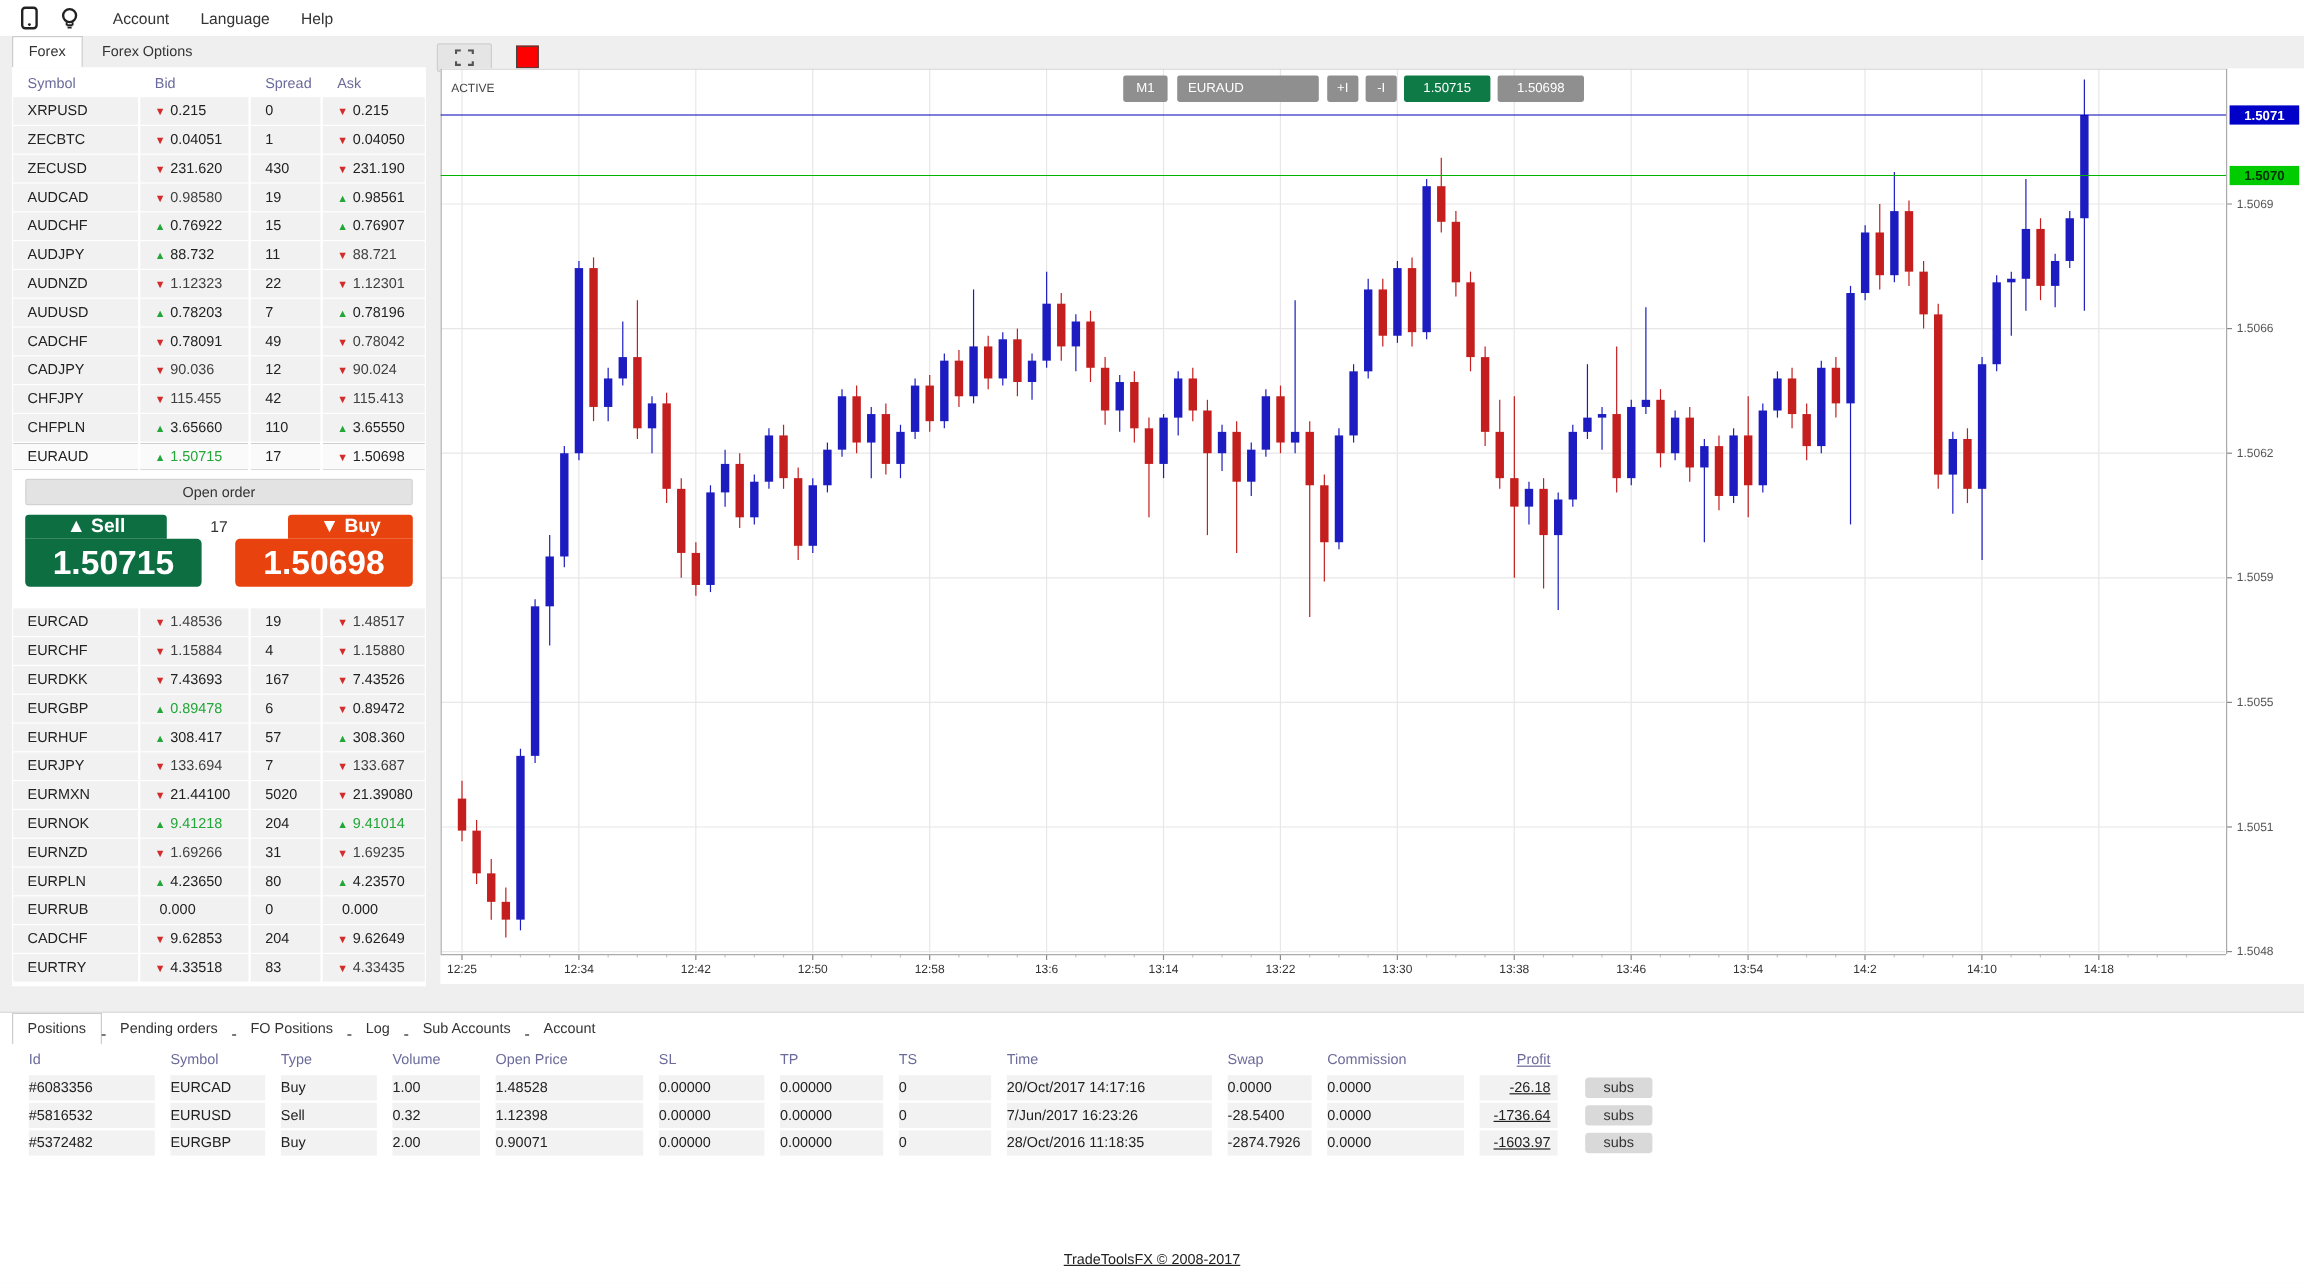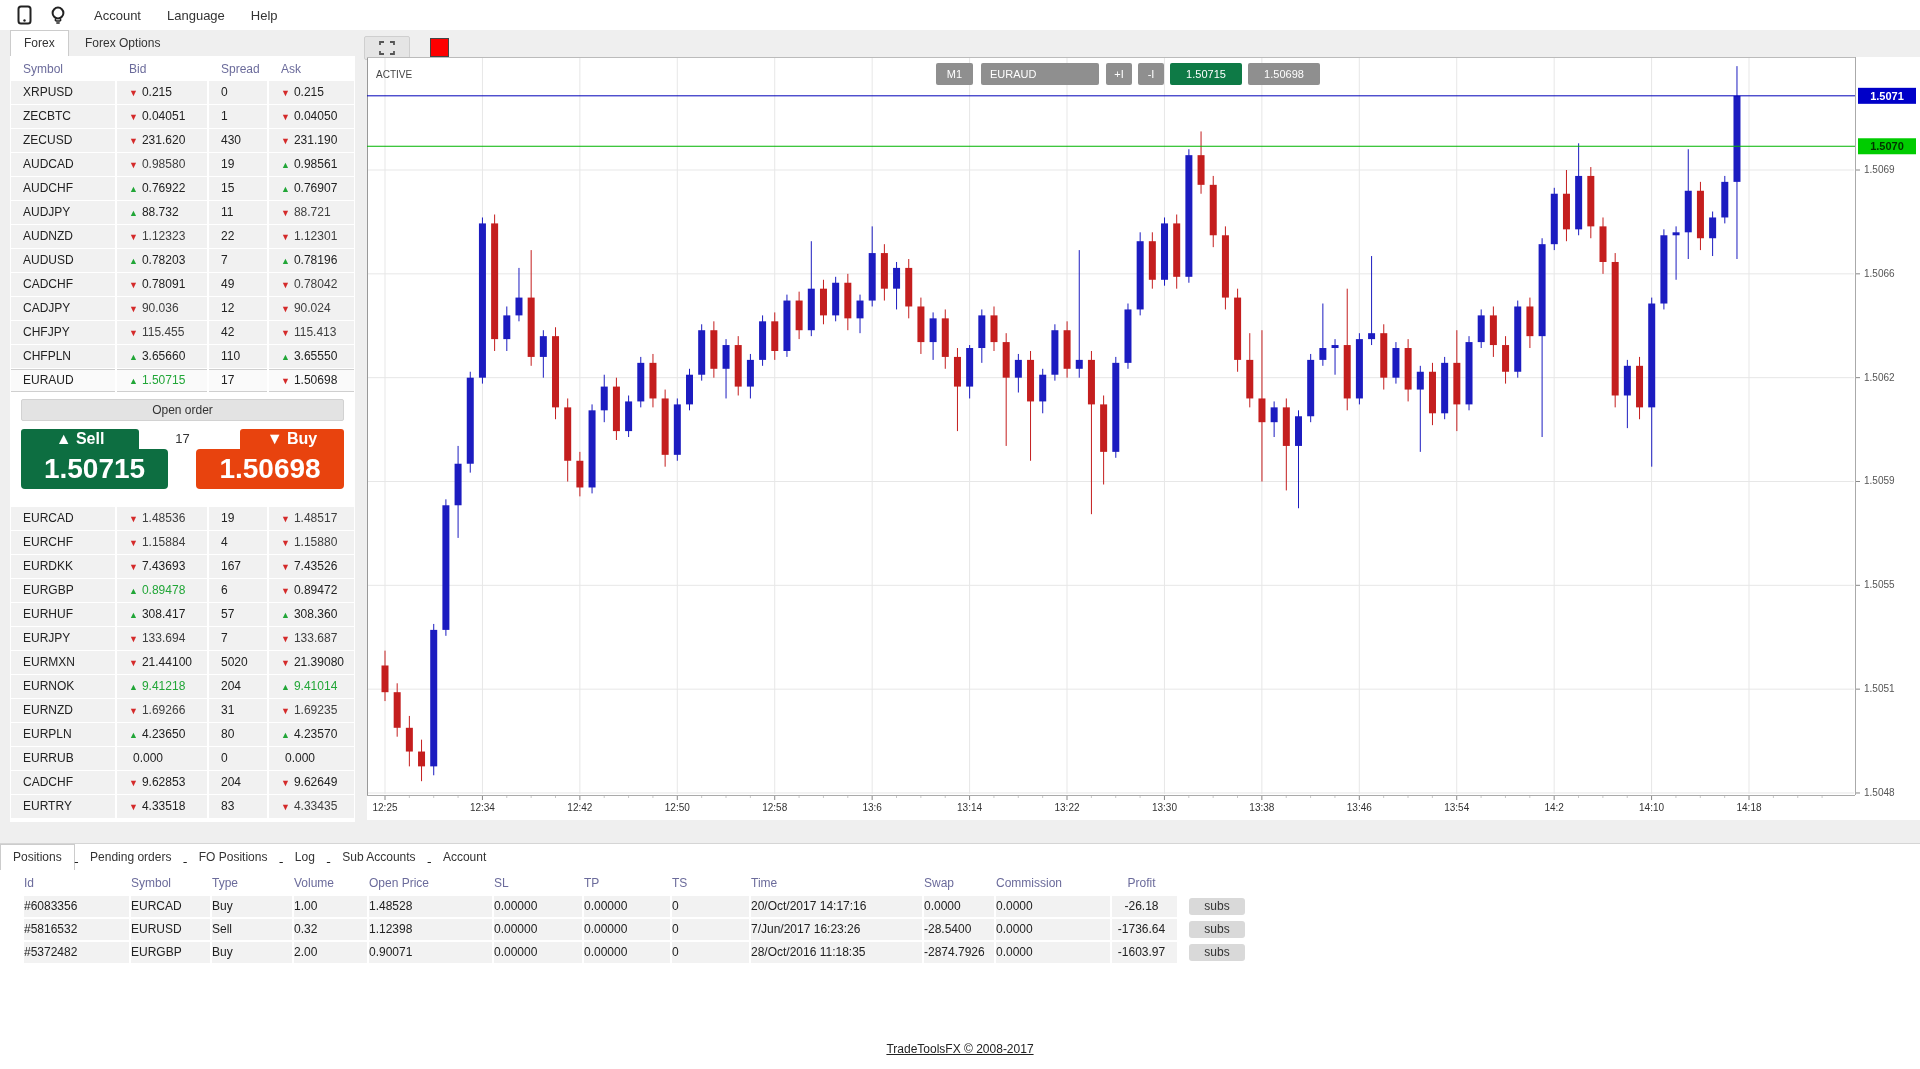--- a/index.html
+++ b/index.html
@@ -45,28 +45,28 @@
 
   
   .chart-panel { position:absolute; left:367px; top:57px; width:1553px; height:763px; background:#fff; }
   .chart-panel svg { display:block; }
   .cbtn { position:absolute; height:22px; background:#8f8f8f; color:#fff; font-size:11px; text-align:center; line-height:22px; border-radius:2px; cursor:pointer;margin-left:24px; }
   .cbtn.green { background:#0e7a46; }
   .active-label { position:absolute; left:9px; top:12px; font-size:10px; color:#444; }
 
   
   .bottom-panel { position:absolute; left:0; top:843px; width:1920px; height:226px; background:#fff; border-top:1px solid #d5d5d5; }
-  .btabs { height:26px;text-decoration:underline; }
+  .btabs { padding-left:10px; height:26px;text-decoration:underline; }
   .btab { display:inline-block; padding:5px 12px 6px 12px; font-size:12px; color:#333; cursor:pointer; }
   .btab.active { background:#fff; border:1px solid #cccccc; border-bottom:none; }
-  .phead, .prow { display:grid; grid-template-columns:105px 79px 80px 73px 123px 88px 86px 77px 171px 70px 114px 65px 90px; column-gap:2px; margin-left:24px; }
+  .phead, .prow { display:grid; grid-template-columns:105px 79px 80px 73px 123px 88px 86px 77px 171px 70px 114px 65px 90px; column-gap:13px; margin-left:24px; }
   .phead { height:26px; line-height:26px; color:#6b6b9b; }
   .prow { height:21px; line-height:21px; margin-bottom:2px; }
   .prow div { background:#f2f2f2; white-space:nowrap; }
-  .phead .num, .prow .num { text-align:center; padding-right:6px; }
+  .phead .num, .prow .num { text-align:right; padding-right:6px;text-decoration:underline; }
   .subs-btn { display:inline-block; width:56px; height:17px; line-height:17px; margin-left:10px; background:#d9d9d9; border-radius:3px; text-align:center; color:#333; cursor:pointer; vertical-align:middle; }
 
   .footer { position:absolute; left:0; top:1042px; width:1920px; text-align:center; }
   .footer a { color:#222; text-decoration:underline; font-size:12px; cursor:pointer; }
 </style>
 </head>
 <body>
 
 <div class="topbar">
   <span class="icon">

